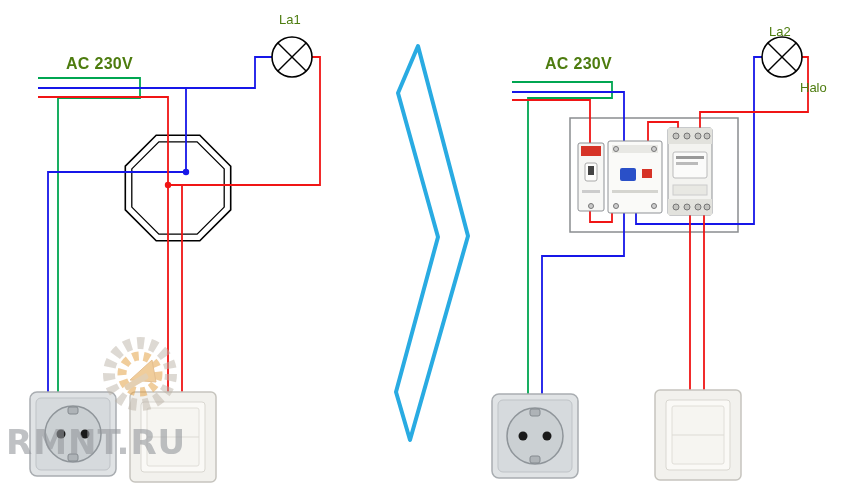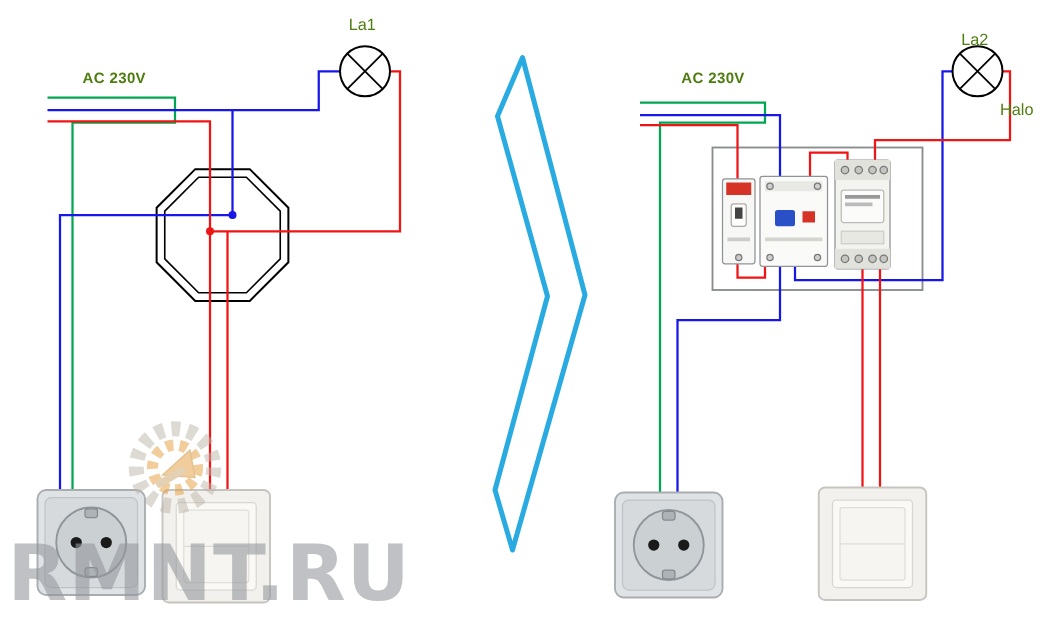--- a/index.html
+++ b/index.html
@@ -2,24 +2,24 @@
 <html><head>
 <meta charset="utf-8">
 <style>
   html,body{margin:0;padding:0;background:#ffffff;}
   .canvas{
     position:relative;width:850px;height:502px;background:#ffffff;
     font-family:"Liberation Sans","DejaVu Sans",sans-serif;overflow:hidden;
   }
   .canvas > svg{position:absolute;left:0;top:0;}
   .lbl{position:absolute;color:#4d7c0f;white-space:nowrap;}
-  .supply{font-size:12px;font-weight:600;letter-spacing:.3px;}
+  .supply{font-size:16px;font-weight:600;letter-spacing:.3px;}
   .lamp-lbl{font-size:13px;}
   .watermark{
-    position:absolute;left:6px;top:422px;font-size:62px;font-weight:700;
+    position:absolute;left:6px;top:422px;font-size:34px;font-weight:700;
     color:rgba(148,152,157,0.60);letter-spacing:1px;
     font-family:"DejaVu Sans","Liberation Sans",sans-serif;
   }
 </style>
 </head>
 <body>
 
 <div class="canvas">
 
   <svg width="850" height="502" viewBox="0 0 850 502">

